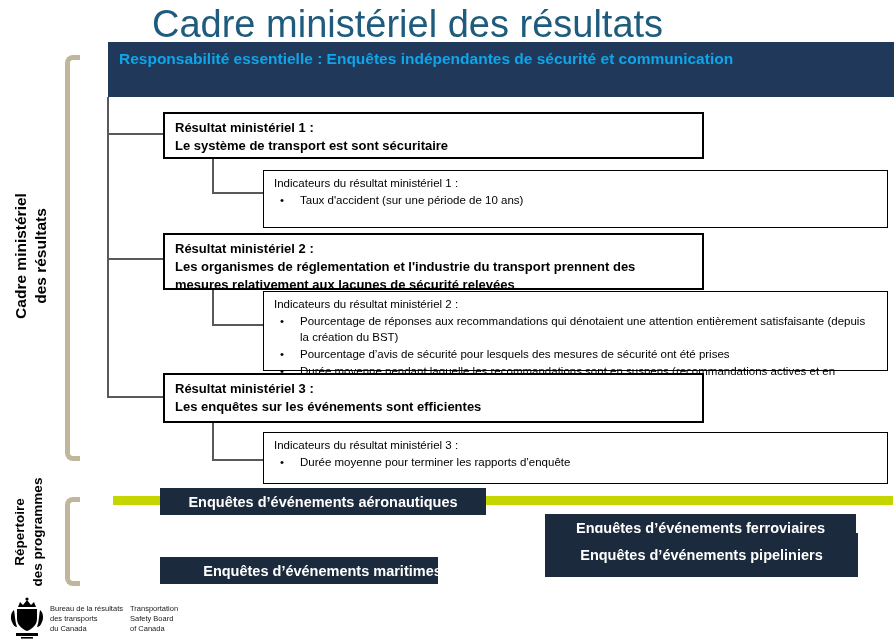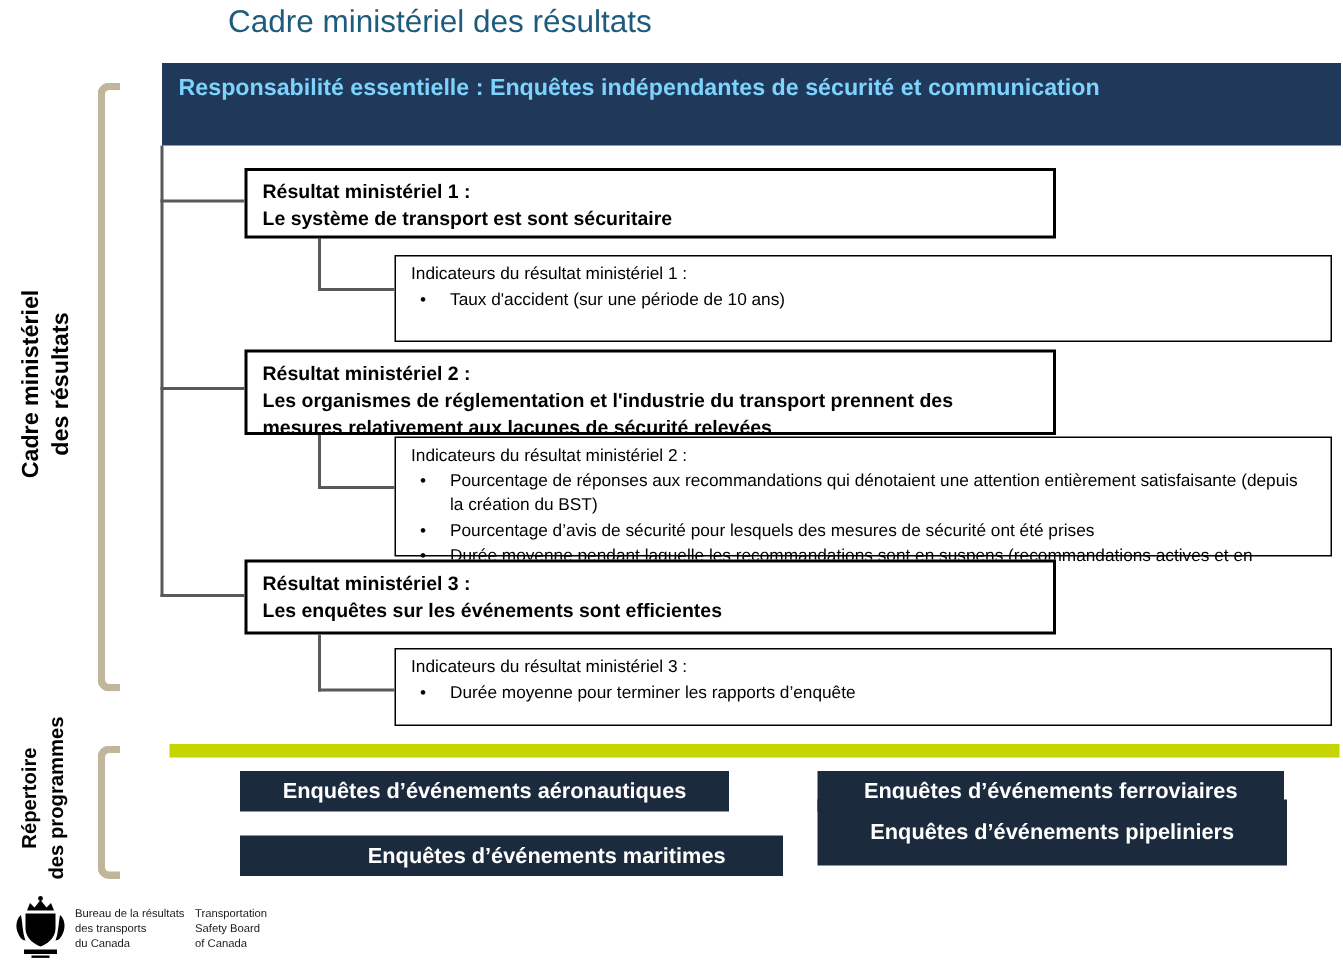--- a/index.html
+++ b/index.html
@@ -4,26 +4,26 @@
 <style>
   html,body{margin:0;padding:0;background:#fff;}
   .canvas{
     position:relative;width:895px;height:641px;background:#ffffff;
     font-family:"Liberation Sans", sans-serif;overflow:hidden;
   }
   .abs{position:absolute;box-sizing:border-box;}
 
   .page-title{
     left:152px;top:3px;width:560px;height:38px;
-    font-size:21px;color:#1E5B7C;white-space:nowrap;
+    font-size:38px;color:#1E5B7C;white-space:nowrap;
   }
 
   .core-header{
     left:108px;top:42px;width:786px;height:55px;
-    background:#20395B;color:#7dd3fc;font-weight:bold;
+    background:#20395B;color:#0ea5e9;font-weight:bold;
     font-size:15.5px;line-height:1.45;padding:6px 12px 0 11px;
   }
   .core-header .hline{display:block;}
 
   .result-box{
     background:#ffffff;border:2px solid #000;
     font-size:13px;font-weight:bold;color:#000;
     padding:5px 10px;line-height:1.4;
   }
   .rb1{left:163px;top:112px;width:541px;height:47px;}
@@ -44,23 +44,23 @@
   .ind-box li .bullet::before{content:"\2022";}
 
   .conn{background:#595959;}
 
   .lime-bar{left:113px;top:496px;width:780px;height:9px;background:#C4D500;}
 
   .program-btn{
     background:#1B2A3C;color:#ffffff;font-weight:bold;font-size:14.5px;
     display:flex;align-items:center;justify-content:center;white-space:nowrap;
   }
-  .pb1{left:160px;top:514px;width:326px;height:27px;}
+  .pb1{left:160px;top:488px;width:326px;height:27px;}
   .pb2{left:545px;top:514px;width:311px;height:27px;}
-  .pb3{left:160px;top:557px;width:362px;height:27px;padding-left:47px;}
+  .pb3{left:160px;top:557px;width:278px;height:27px;padding-left:47px;}
   .pb4{left:545px;top:533px;width:313px;height:44px;}
 
   .bracket{
     width:15px;border-left:5px solid #BFB69B;border-top:5px solid #BFB69B;
     border-bottom:5px solid #BFB69B;border-radius:8px 0 0 8px;background:transparent;
   }
   .bk1{left:65px;top:55px;height:406px;}
   .bk2{left:65px;top:497px;height:89px;}
 
   .side-label{

